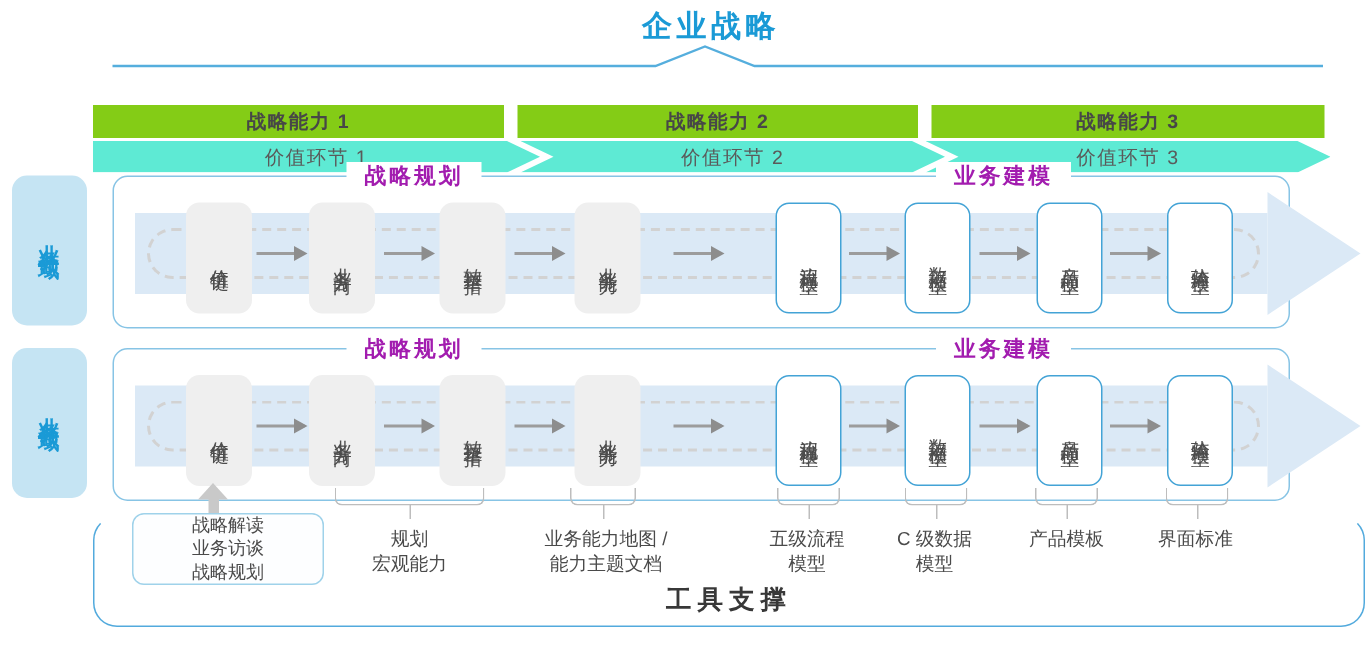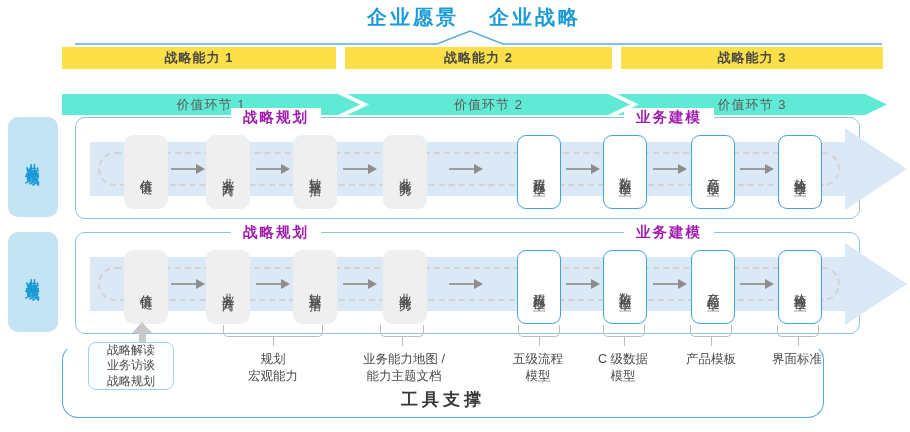--- a/index.html
+++ b/index.html
@@ -6,21 +6,21 @@
   body { background:#fff; font-family:"Liberation Sans", sans-serif; }
   .stage { position:relative; width:910px; height:432px; background:#fff; overflow:hidden; }
 
   
   .title-row { position:absolute; top:4px; left:474px; transform:translateX(-50%);
                display:flex; gap:30px; white-space:nowrap; }
   .title-row span { font-size:20px; font-weight:bold; color:#1a9ad6; letter-spacing:3px; }
   .peak-svg { position:absolute; left:0; top:0; width:910px; height:50px; }
 
   
-  .cap-seg { position:absolute; top:47px; height:22px; background:#fde047;
+  .cap-seg { position:absolute; top:70px; height:22px; background:#84cc16;
              display:flex; align-items:center; justify-content:center;
              font-size:13px; font-weight:600; color:#474747; letter-spacing:1px; }
   .cap1 { left:62px;  width:274px; }
   .cap2 { left:345px; width:267px; }
   .cap3 { left:621px; width:262px; }
 
   .val-seg { position:absolute; top:94px; height:21px; background:#5eead4;
              display:flex; align-items:center; justify-content:center;
              font-size:13px; color:#5a5a5a; letter-spacing:1px; }
   .val1 { left:62px;  width:298px;
@@ -78,42 +78,41 @@
   .bracket::after { content:''; position:absolute; left:50%; top:100%; height:10px; width:0;
                     border-left:1.2px solid #bdbdbd; }
   .br0{left:223px; width:100px} .br1{left:380px; width:44px} .br2{left:518px; width:42px}
   .br3{left:603px; width:42px}  .br4{left:690px; width:42px} .br5{left:777px; width:42px}
 
   .note { position:absolute; top:351px; width:140px; text-align:center;
           font-size:12.5px; color:#4a4a4a; line-height:1.35; }
   .nt0{left:203px} .nt1{left:334px} .nt2{left:468px}
   .nt3{left:553px} .nt4{left:641px} .nt5{left:727px}
 
-  .practice-box { position:absolute; left:88px; top:342px; width:86px; height:48px;
+  .practice-box { position:absolute; left:88px; top:342px; width:128px; height:48px;
                   border:1.2px solid #9fd2ea; border-radius:8px; background:#fdfeff;
                   display:flex; flex-direction:column; align-items:center; justify-content:center;
                   font-size:12px; color:#4a4a4a; line-height:1.3; }
   .up-arrow-stem { position:absolute; left:139px; top:332px; width:7px; height:11px; background:#c9c9c9; }
   .up-arrow-head { position:absolute; left:132px; top:322px; width:0; height:0;
                    border-bottom:11px solid #c9c9c9; border-left:10px solid transparent;
                    border-right:10px solid transparent; }
 
   
-  .toolbox { position:absolute; left:62px; top:344px; width:762px; height:74px;
+  .toolbox { position:absolute; left:62px; top:344px; width:848px; height:74px;
              border:1.5px solid #52aadd; border-top-color:transparent; border-radius:16px; }
   .toolbox-label { position:absolute; left:0; right:0; bottom:6px; text-align:center;
                    font-size:17px; font-weight:bold; color:#383838; letter-spacing:4px; }
 </style>
 </head>
 <body>
 
 <div class="stage">
 
   <div class="title-row">
-    <span>企业愿景</span>
     <span>企业战略</span>
   </div>
 
   <svg class="peak-svg" viewBox="0 0 910 50">
     <polyline points="75,44 437,44 470,31 503,44 882,44" fill="none" stroke="#55aedd" stroke-width="1.6"></polyline>
   </svg>
 
   <div class="cap-seg cap1">战略能力 1</div>
   <div class="cap-seg cap2">战略能力 2</div>
   <div class="cap-seg cap3">战略能力 3</div>

